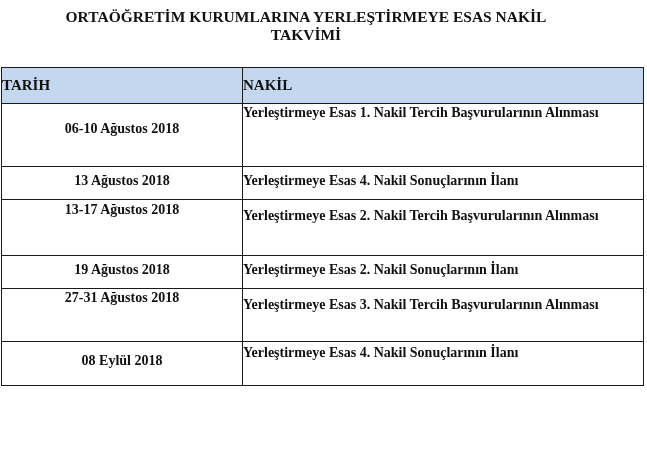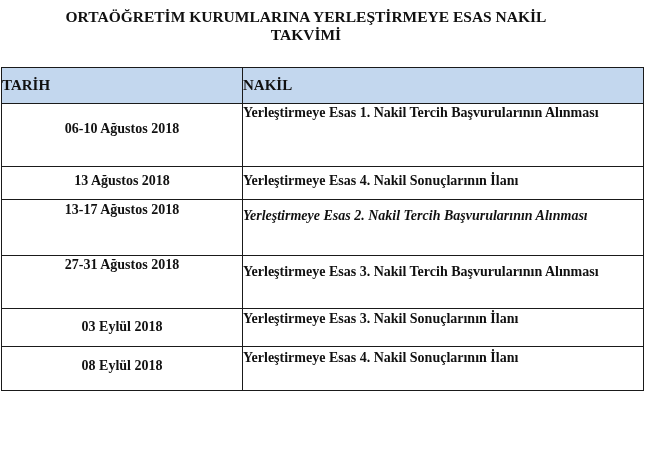--- a/index.html
+++ b/index.html
@@ -65,21 +65,21 @@
       line-height: 17px;
     }
     
     tr.r1 td { height: 46px; }
     tr.r1 td.date { padding-top: 16px; }
     tr.r1 td.op { padding-top: 0; }
     tr.r2 td { height: 27px; margin-top: 36px; }
     tr.r2 td.date, tr.r2 td.op { padding-top: 5px; }
     tr.r3 td { height: 48px; }
     tr.r3 td.date { padding-top: 1px; }
-    tr.r3 td.op { padding-top: 7px; font-style: italic; }
+    tr.r3 td.op { padding-top: 7px; }
     tr.r4 td { height: 27px; }
     tr.r4 td.date, tr.r4 td.op { padding-top: 5px; }
     tr.r5 td { height: 45px; }
     tr.r5 td.date { padding-top: 0px; }
     tr.r5 td.op { padding-top: 7px; }
     tr.r6 td { height: 28px; }
     tr.r6 td.date { padding-top: 9px; }
     tr.r6 td.op { padding-top: 1px; }
     tr.r7 td { height: 44px; }
     tr.r7 td.date { padding-top: 1px; }
@@ -113,27 +113,27 @@
       <td class="op">Yerleştirmeye Esas 1. Nakil Tercih Başvurularının Alınması</td>
     </tr>
     <tr class="r2">
       <td class="date">13 Ağustos 2018</td>
       <td class="op">Yerleştirmeye Esas 4. Nakil Sonuçlarının İlanı</td>
     </tr>
     <tr class="r3">
       <td class="date">13-17 Ağustos 2018</td>
       <td class="op">Yerleştirmeye Esas 2. Nakil Tercih Başvurularının Alınması</td>
     </tr>
+    <tr class="r4">
+      <td class="date">19 Ağustos 2018</td>
+      <td class="op">Yerleştirmeye Esas 2. Nakil Sonuçlarının İlanı</td>
+    </tr>
     <tr class="r5">
       <td class="date">27-31 Ağustos 2018</td>
       <td class="op">Yerleştirmeye Esas 3. Nakil Tercih Başvurularının Alınması</td>
-    </tr>
-    <tr class="r6">
-      <td class="date">03 Eylül 2018</td>
-      <td class="op">Yerleştirmeye Esas 3. Nakil Sonuçlarının İlanı</td>
     </tr>
     <tr class="r8">
       <td class="date">08 Eylül 2018</td>
       <td class="op">Yerleştirmeye Esas 4. Nakil Sonuçlarının İlanı</td>
     </tr>
 
   </tbody>
 </table>
 
 </body></html>

